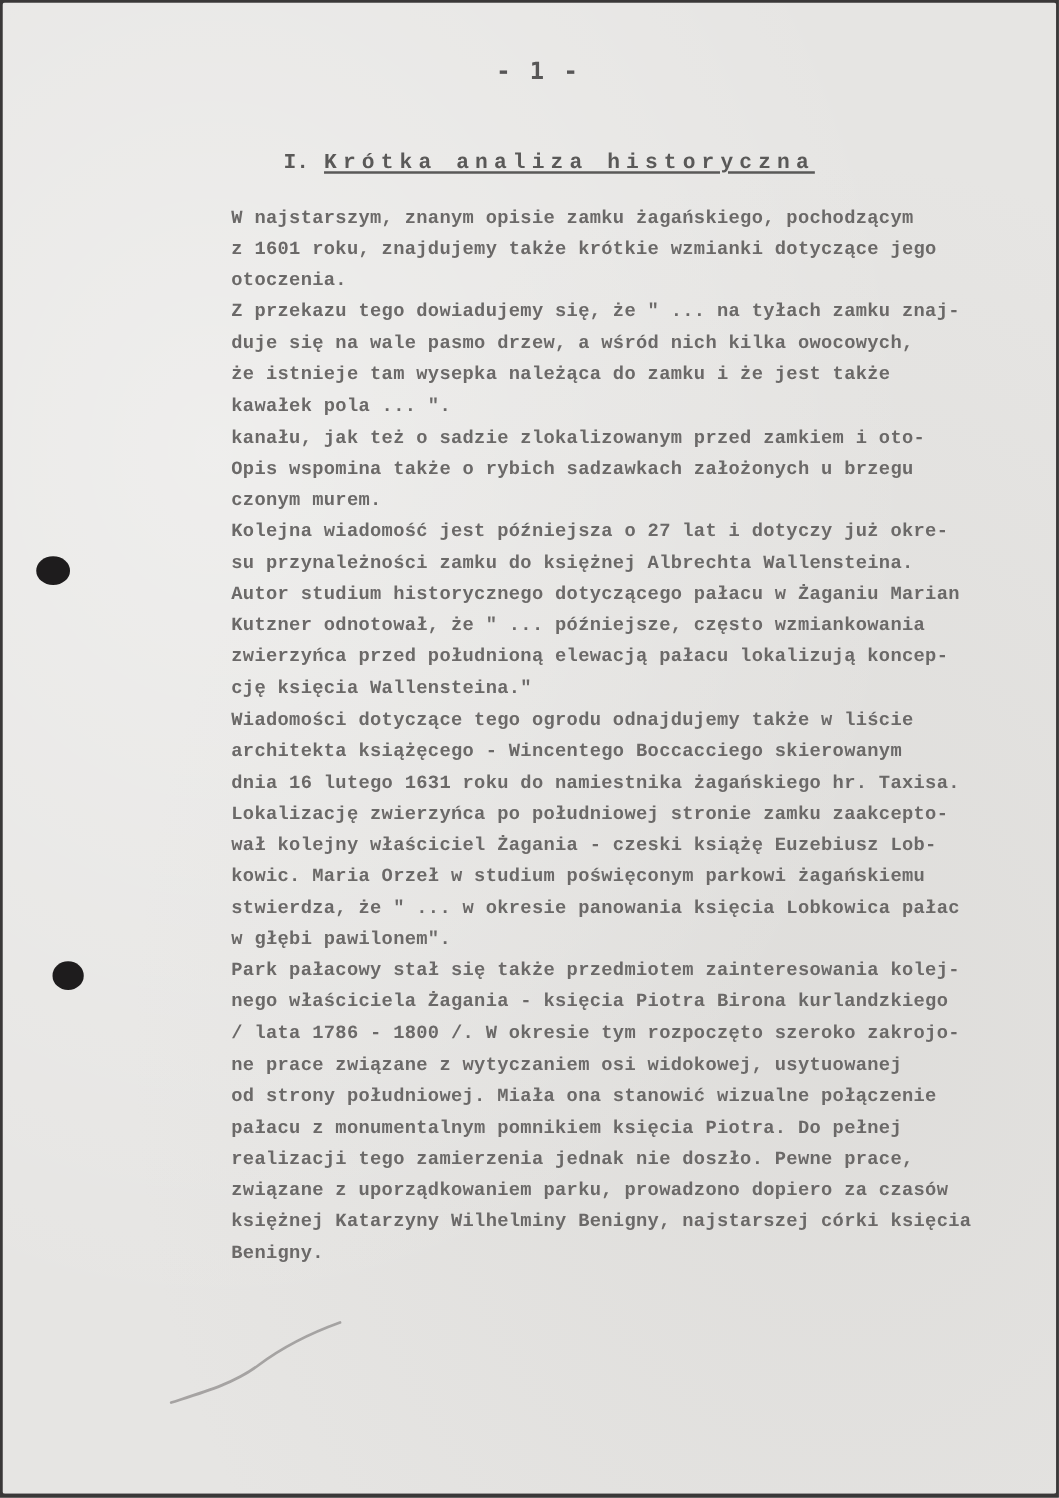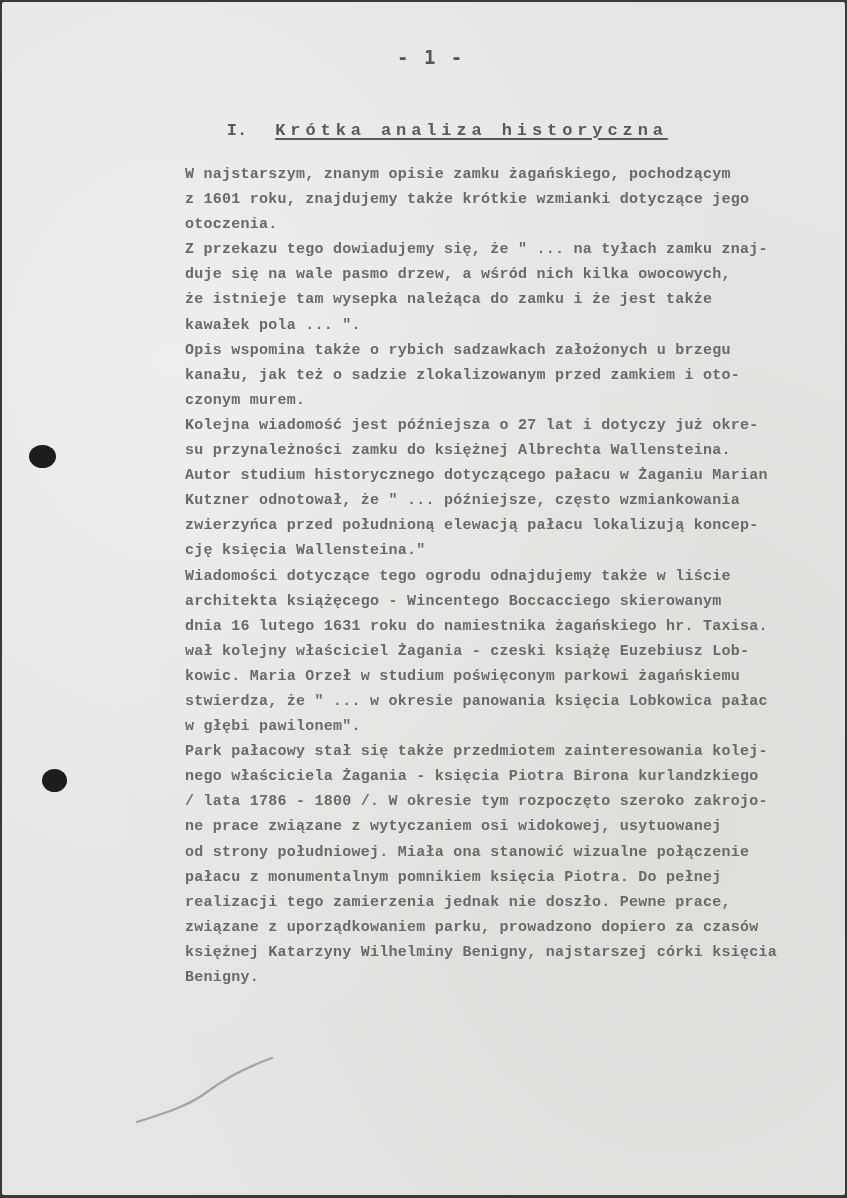--- a/index.html
+++ b/index.html
@@ -45,21 +45,20 @@
       white-space: pre;
     }
     .heading .num {
       margin-right: 12px;
     }
     .heading .title {
       letter-spacing: 4.9px;
       text-decoration: underline;
       text-decoration-thickness: 2px;
       text-underline-offset: 3px;
-      margin-left: 16px;
     }
     .body-text {
       position: absolute;
       left: 183px;
       top: 160px;
       width: 660px;
       font-family: "Liberation Mono", monospace;
       font-size: 15px;
       font-weight: bold;
       line-height: 25.1px;
@@ -108,32 +107,33 @@
   </div>
 
   <div class="body-text">
     <span class="line">W najstarszym, znanym opisie zamku żagańskiego, pochodzącym</span>
     <span class="line">z 1601 roku, znajdujemy także krótkie wzmianki dotyczące jego</span>
     <span class="line">otoczenia.</span>
     <span class="line">Z przekazu tego dowiadujemy się, że " ... na tyłach zamku znaj-</span>
     <span class="line">duje się na wale pasmo drzew, a wśród nich kilka owocowych,</span>
     <span class="line">że istnieje tam wysepka należąca do zamku i że jest także</span>
     <span class="line">kawałek pola ... ".</span>
+    <span class="line">kanału, jak też o sadzie zlokalizowanym przed zamkiem i oto-</span>
     <span class="line">Opis wspomina także o rybich sadzawkach założonych u brzegu</span>
-    <span class="line">kanału, jak też o sadzie zlokalizowanym przed zamkiem i oto-</span>
     <span class="line">czonym murem.</span>
     <span class="line">Kolejna wiadomość jest późniejsza o 27 lat i dotyczy już okre-</span>
     <span class="line">su przynależności zamku do księżnej Albrechta Wallensteina.</span>
     <span class="line">Autor studium historycznego dotyczącego pałacu w Żaganiu Marian</span>
     <span class="line">Kutzner odnotował, że " ... późniejsze, często wzmiankowania</span>
     <span class="line">zwierzyńca przed południoną elewacją pałacu lokalizują koncep-</span>
     <span class="line">cję księcia Wallensteina."</span>
     <span class="line">Wiadomości dotyczące tego ogrodu odnajdujemy także w liście</span>
     <span class="line">architekta książęcego - Wincentego Boccacciego skierowanym</span>
     <span class="line">dnia 16 lutego 1631 roku do namiestnika żagańskiego hr. Taxisa.</span>
+    <span class="line">Lokalizację zwierzyńca po południowej stronie zamku zaakcepto-</span>
     <span class="line">wał kolejny właściciel Żagania - czeski książę Euzebiusz Lob-</span>
     <span class="line">kowic. Maria Orzeł w studium poświęconym parkowi żagańskiemu</span>
     <span class="line">stwierdza, że " ... w okresie panowania księcia Lobkowica pałac</span>
     <span class="line">w głębi pawilonem".</span>
     <span class="line">Park pałacowy stał się także przedmiotem zainteresowania kolej-</span>
     <span class="line">nego właściciela Żagania - księcia Piotra Birona kurlandzkiego</span>
     <span class="line">/ lata 1786 - 1800 /. W okresie tym rozpoczęto szeroko zakrojo-</span>
     <span class="line">ne prace związane z wytyczaniem osi widokowej, usytuowanej</span>
     <span class="line">od strony południowej. Miała ona stanowić wizualne połączenie</span>
     <span class="line">pałacu z monumentalnym pomnikiem księcia Piotra. Do pełnej</span>

